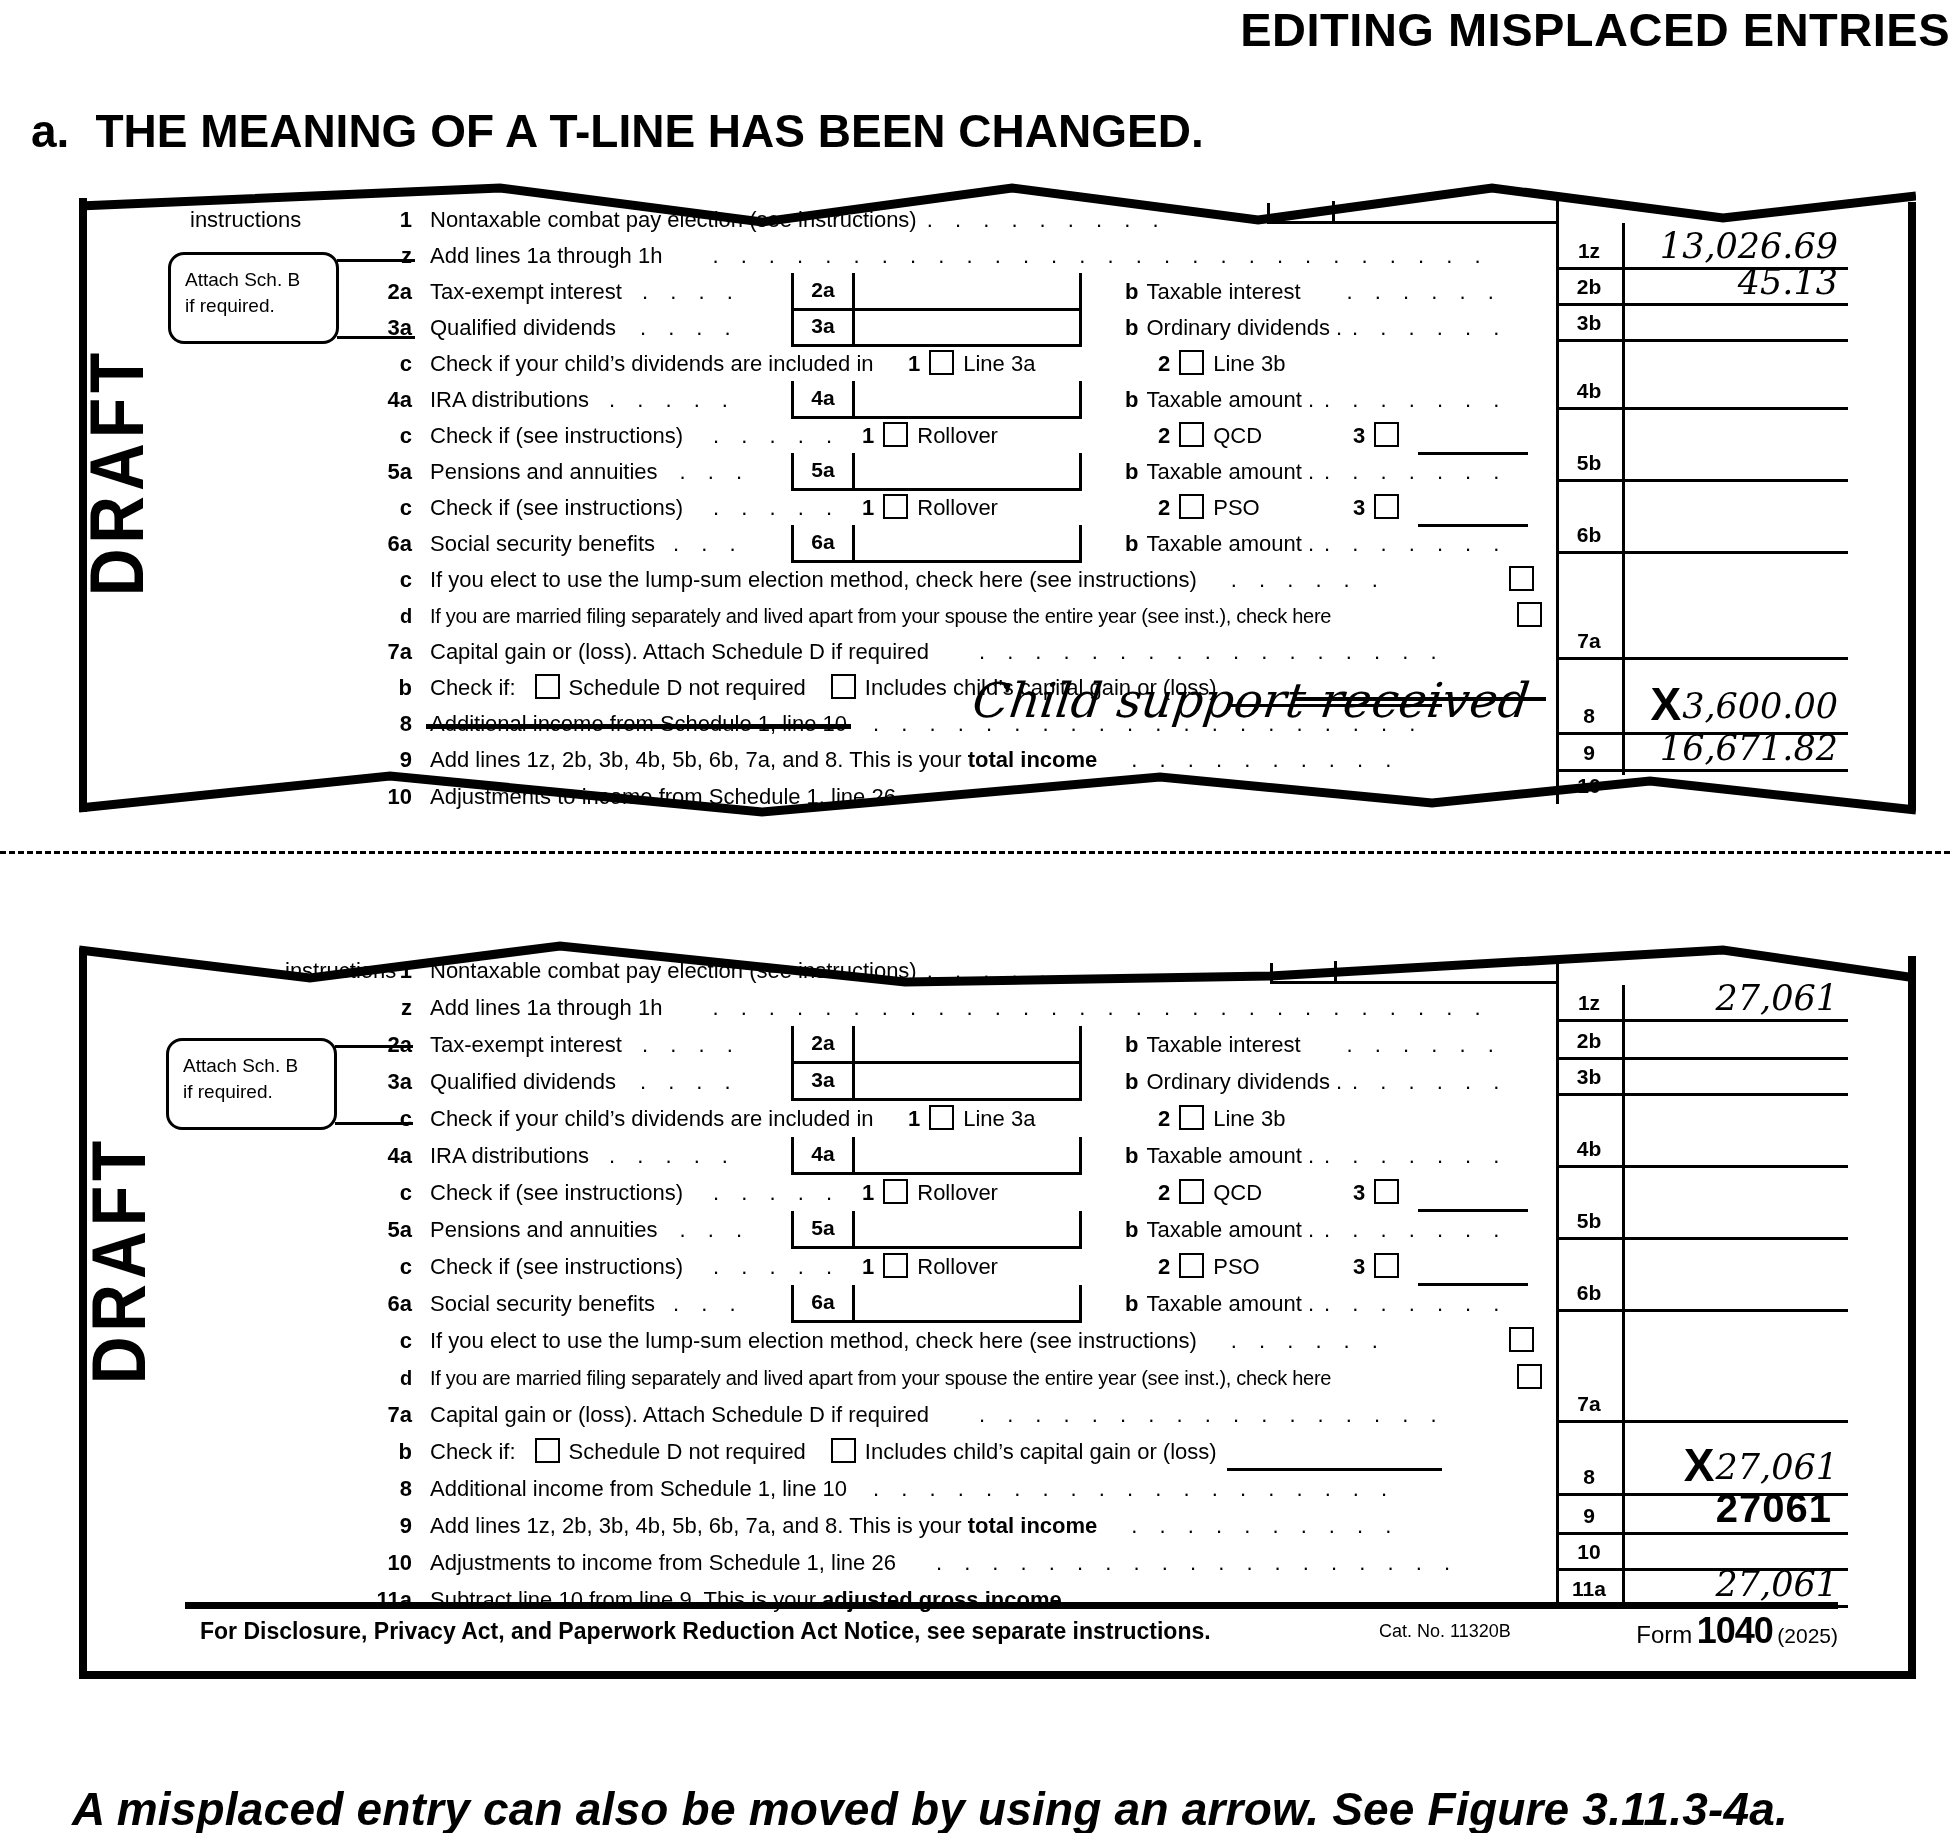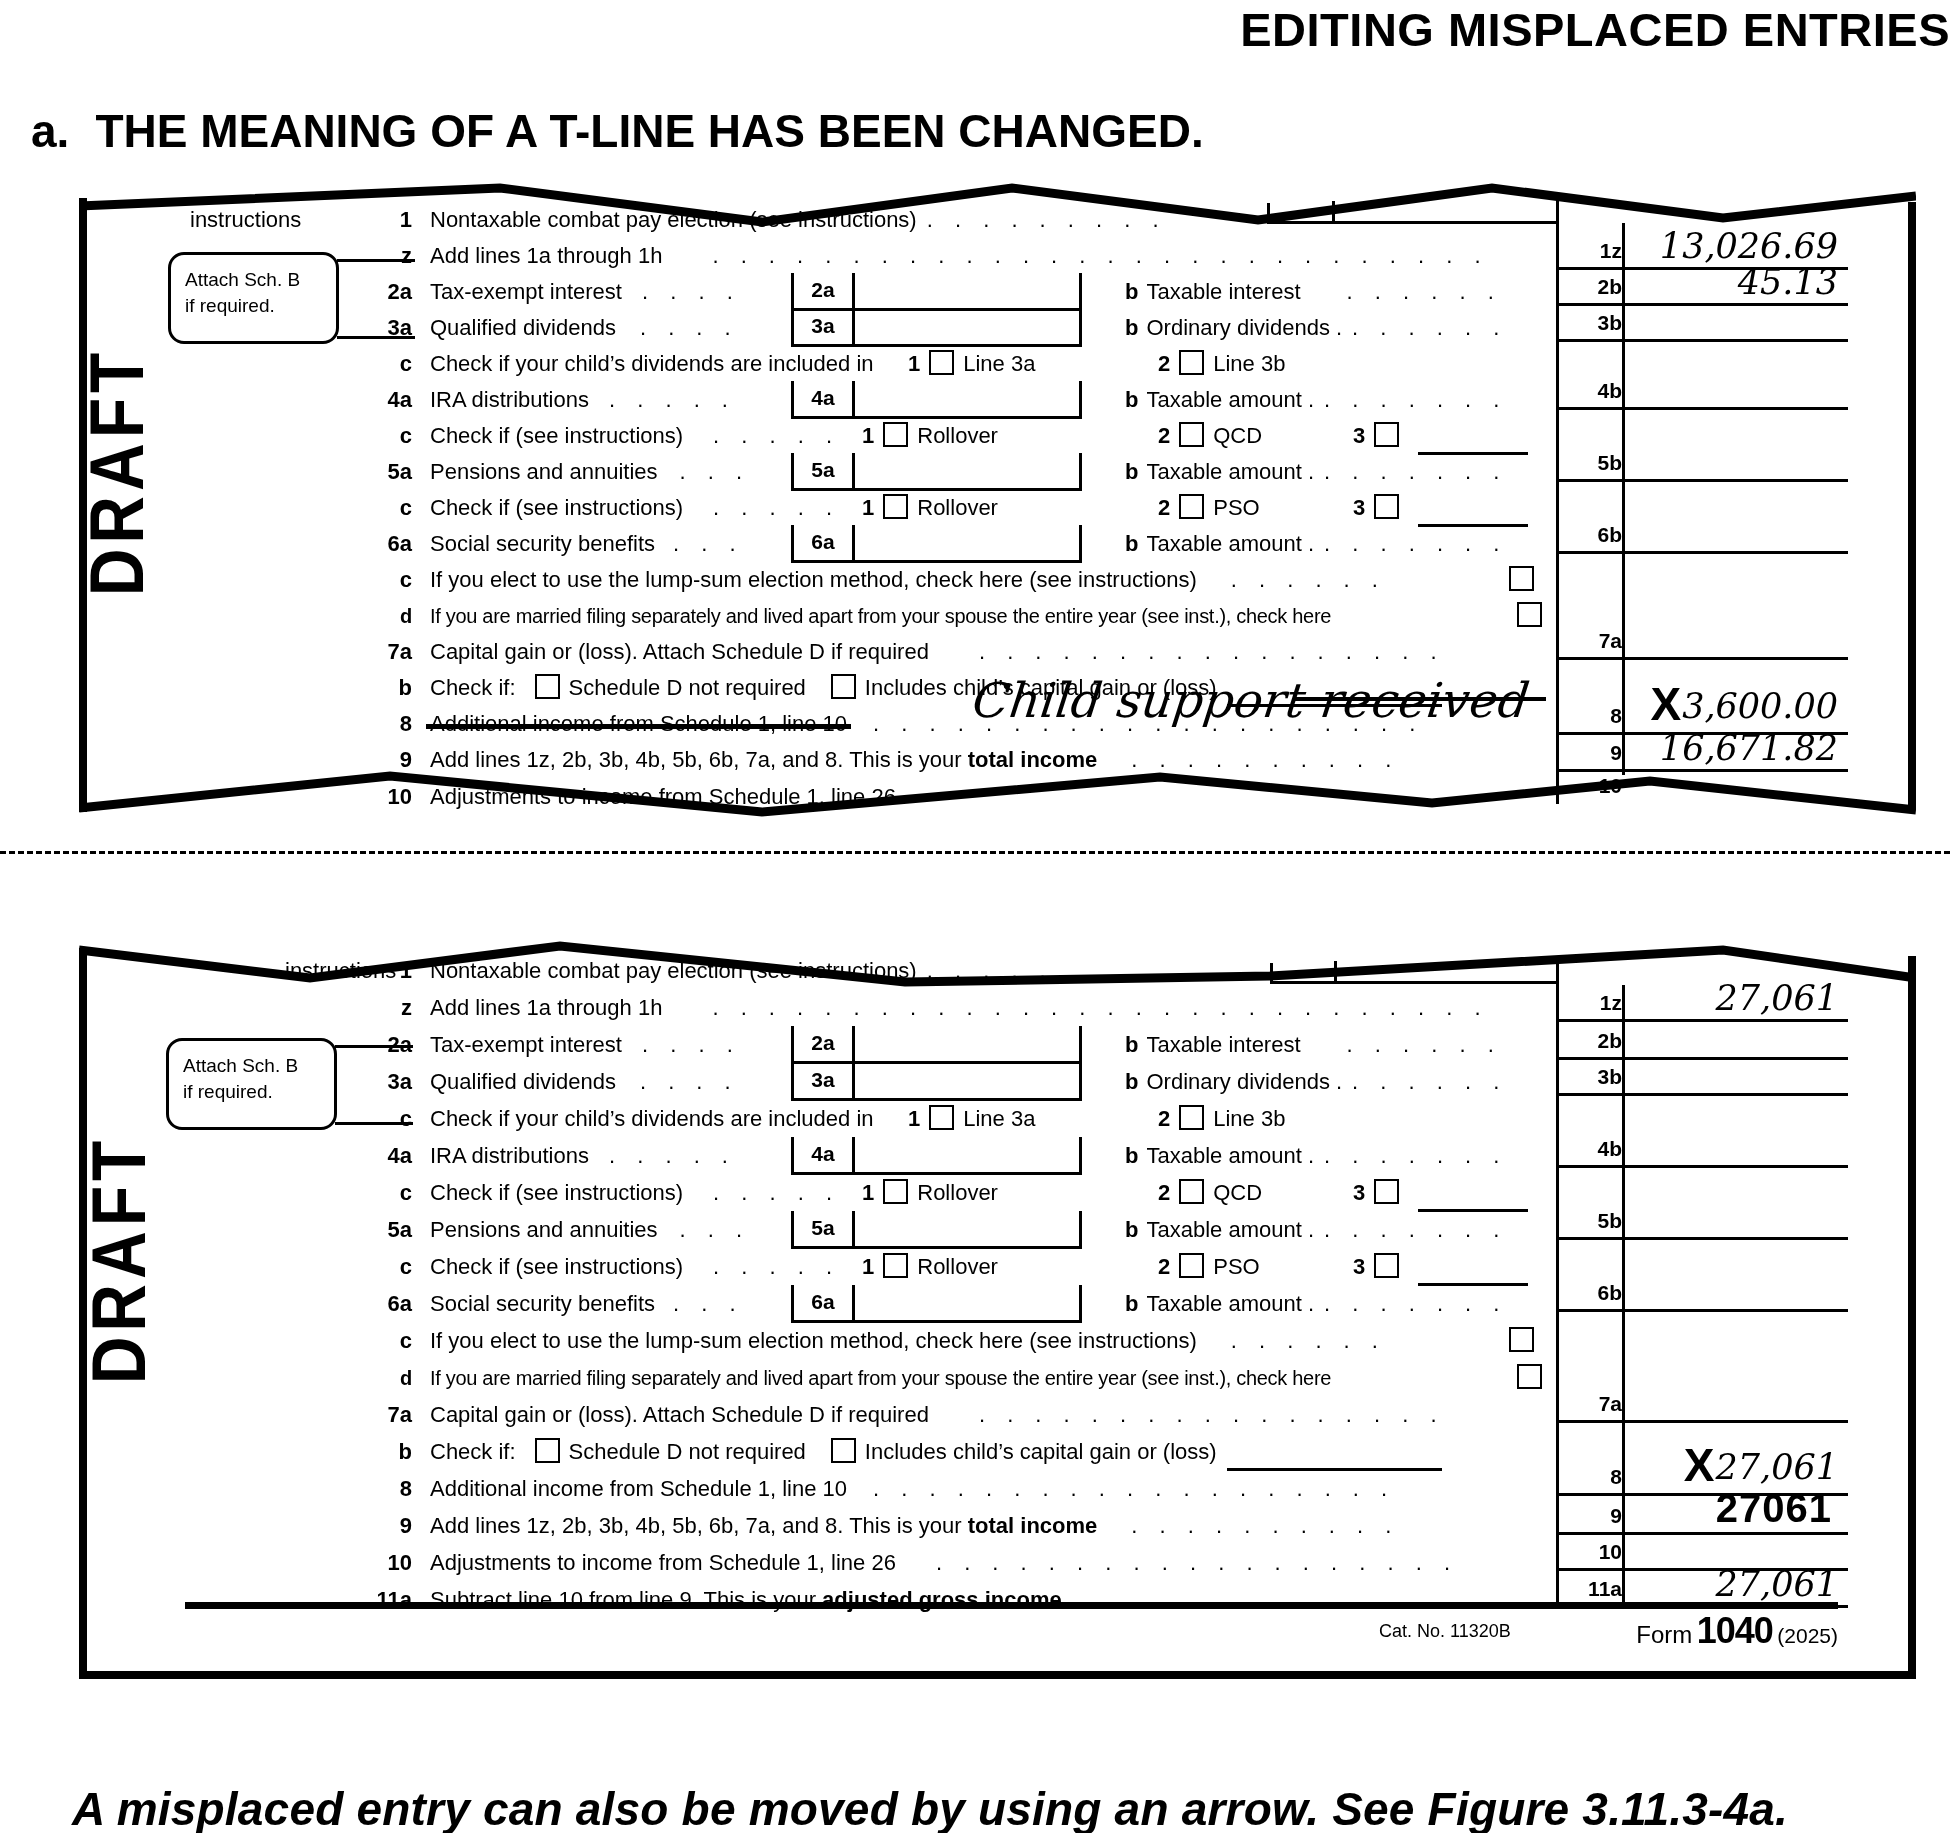--- a/index.html
+++ b/index.html
@@ -41,21 +41,21 @@
   .strike::after{content:"";position:absolute;left:-4px;right:-4px;top:13px;height:5px;background:#000;}
   .bld{font-weight:700;}
   
   .midbox{position:absolute;left:712px;width:291px;height:38px;box-sizing:border-box;
           border-left:3px solid #000;border-right:3px solid #000;border-bottom:3.5px solid #000;}
   .mdiv{position:absolute;left:58px;top:0;bottom:0;width:3px;background:#000;}
   .mlab{position:absolute;left:0;top:5px;width:58px;text-align:center;font-weight:700;font-size:21px;}
   
   .rcell{position:absolute;left:1477px;width:292px;box-sizing:border-box;border-bottom:3px solid #000;}
   .rcell.nb{border-bottom:none;}
-  .rlab{position:absolute;left:0;bottom:4px;width:66px;text-align:right;font-weight:700;font-size:21px;}
+  .rlab{position:absolute;left:0;bottom:4px;width:66px;text-align:center;font-weight:700;font-size:21px;}
   .rval{position:absolute;right:10px;bottom:1px;font-family:"DejaVu Serif",serif;font-style:italic;
         font-size:35px;white-space:nowrap;}
   .rval .xmark{font-family:"Liberation Sans",sans-serif;font-style:normal;font-weight:900;
                font-size:46px;letter-spacing:-2px;margin-right:3px;vertical-align:-2px;}
   .rval.stamp{font-family:"Liberation Sans",sans-serif;font-style:normal;font-weight:700;
               font-size:40px;letter-spacing:1px;right:16px;}
   
   .hand{position:absolute;font-family:"DejaVu Serif",serif;font-style:italic;font-size:48px;
         transform:skewX(-7deg);white-space:nowrap;}
   
@@ -411,20 +411,21 @@
         <div class="rcell" style="top: 1535px; height: 36px;">
           <span class="rlab">10</span>
         </div>
         <div class="rcell" style="top: 1571px; height: 37px;">
           <span class="rlab">11a</span>
           <span class="rval">27,061</span>
         </div>
       </div>
 
     <div class="footrule"></div>
+    <div class="disclosure">For Disclosure, Privacy Act, and Paperwork Reduction Act Notice, see separate instructions.</div>
     <div class="catno">Cat. No. 11320B</div>
     <div class="formbrand">
       <span class="fw">Form</span>
       <span class="fn">1040</span>
       <span class="fy">(2025)</span>
     </div>
     <svg class="zig" style="top:938px;" width="1837" height="54">
       <polyline points="0,12 231,40 481,8 826,44 1191,38 1644,12 1837,40" fill="none" stroke="#000" stroke-width="9"></polyline>
     </svg>
   </div>

